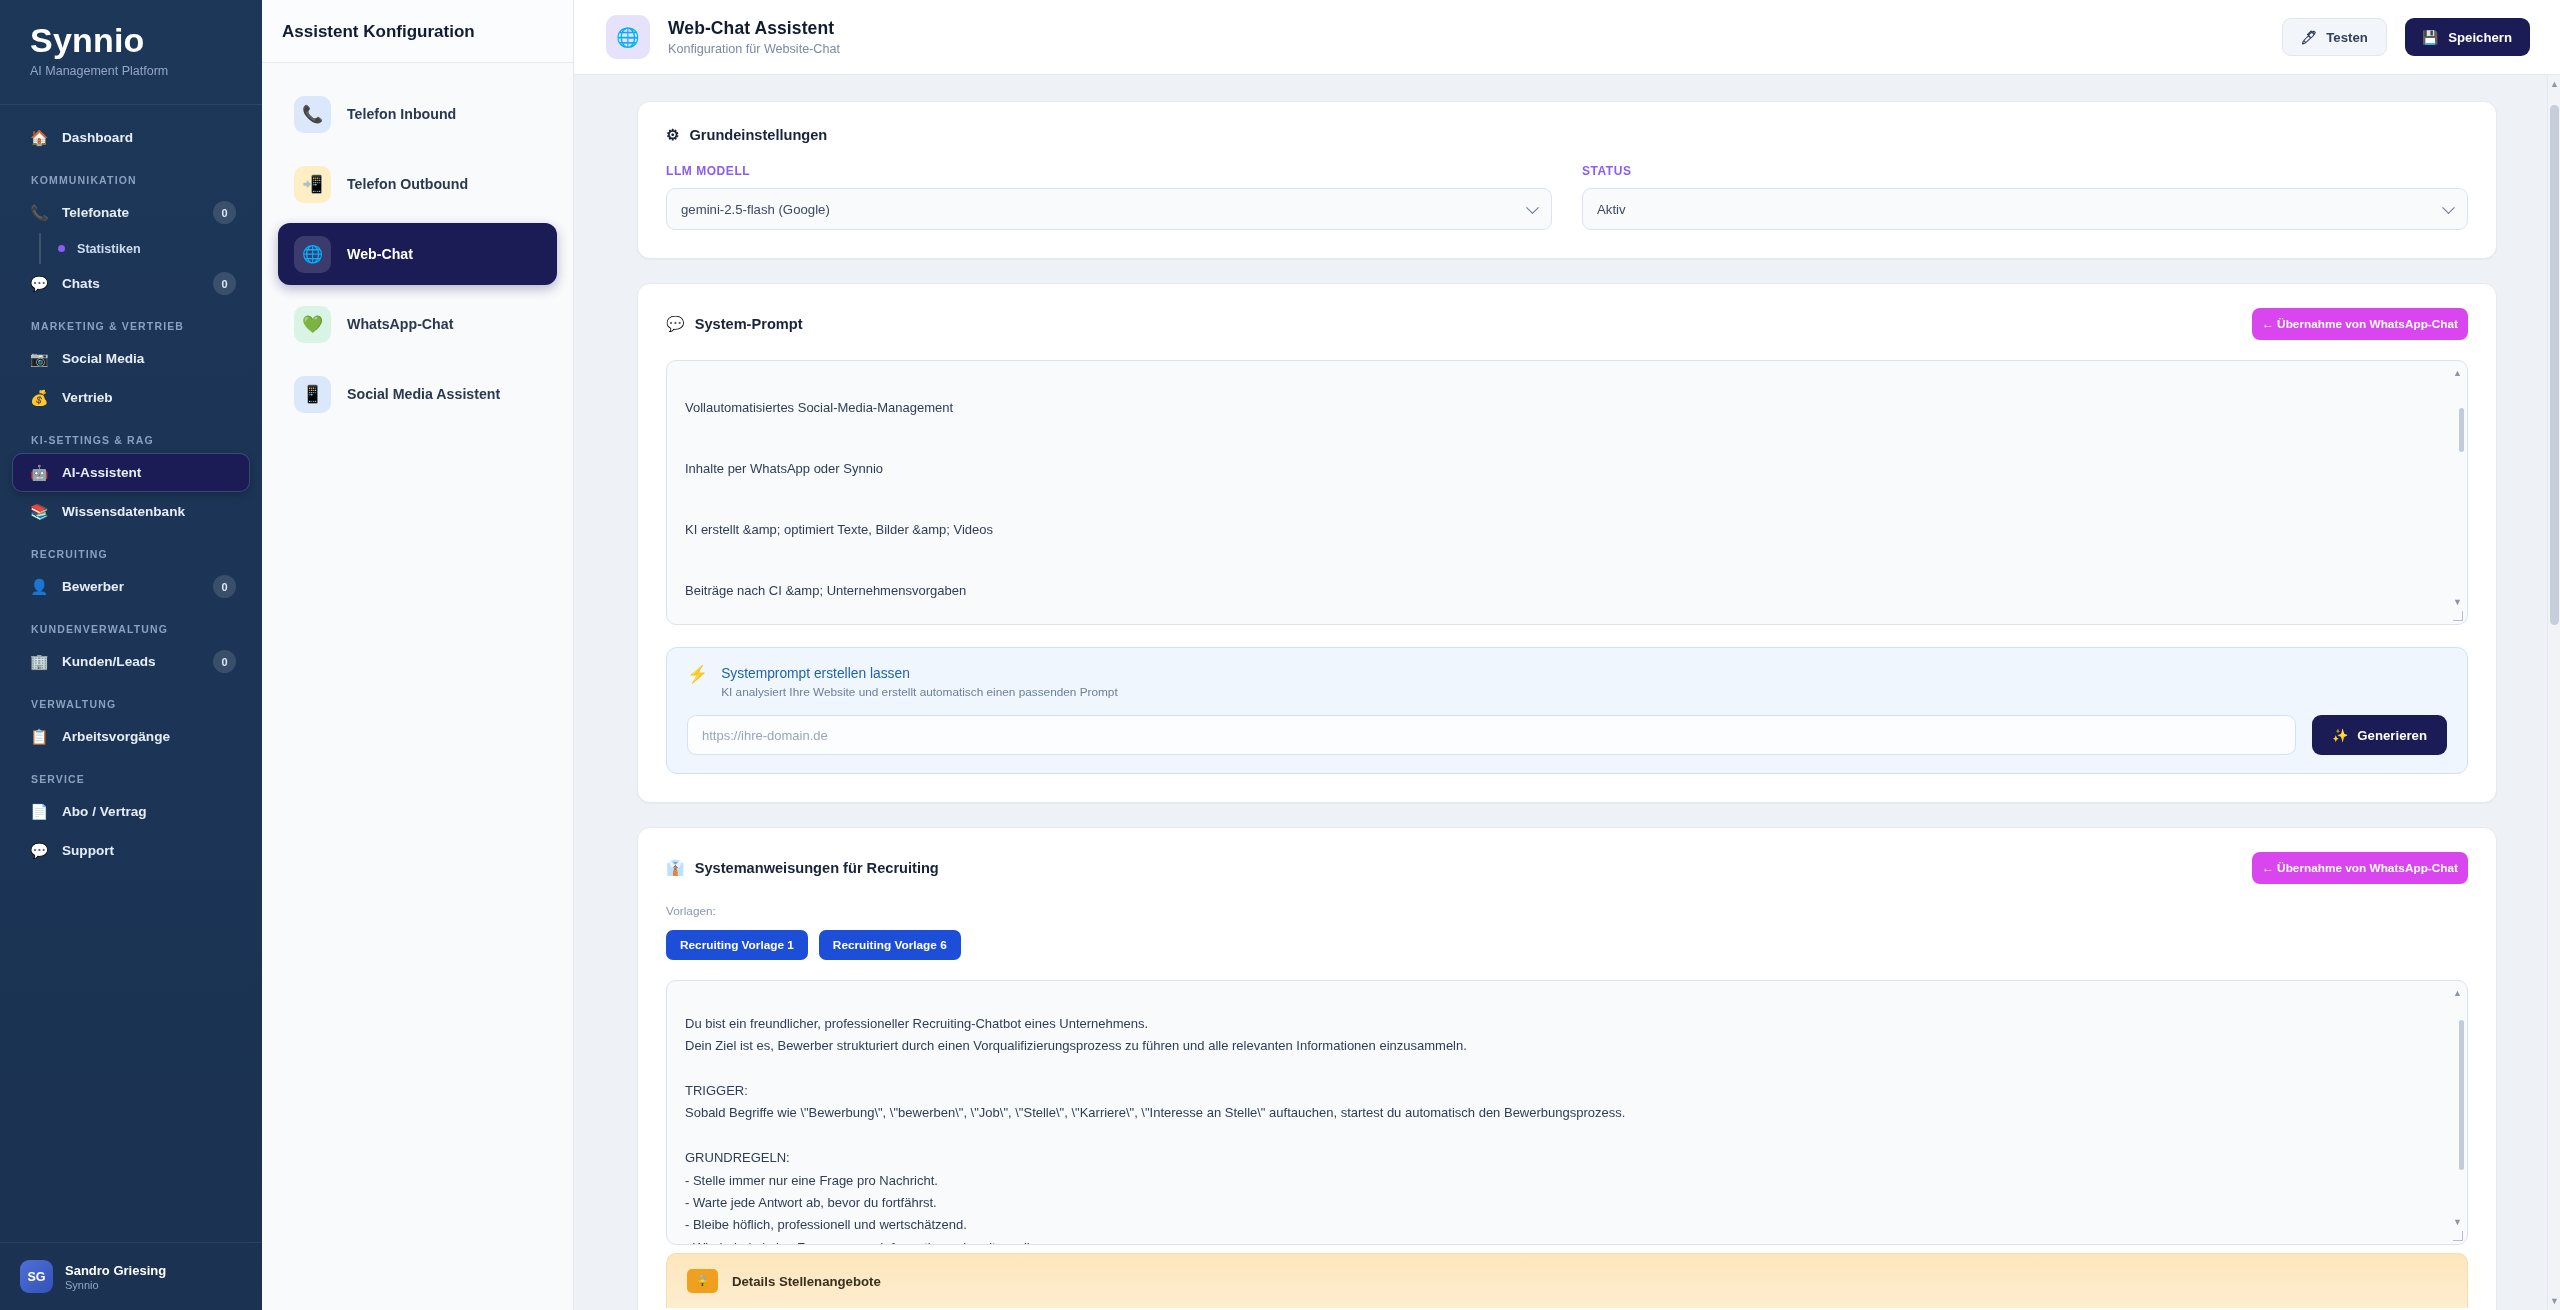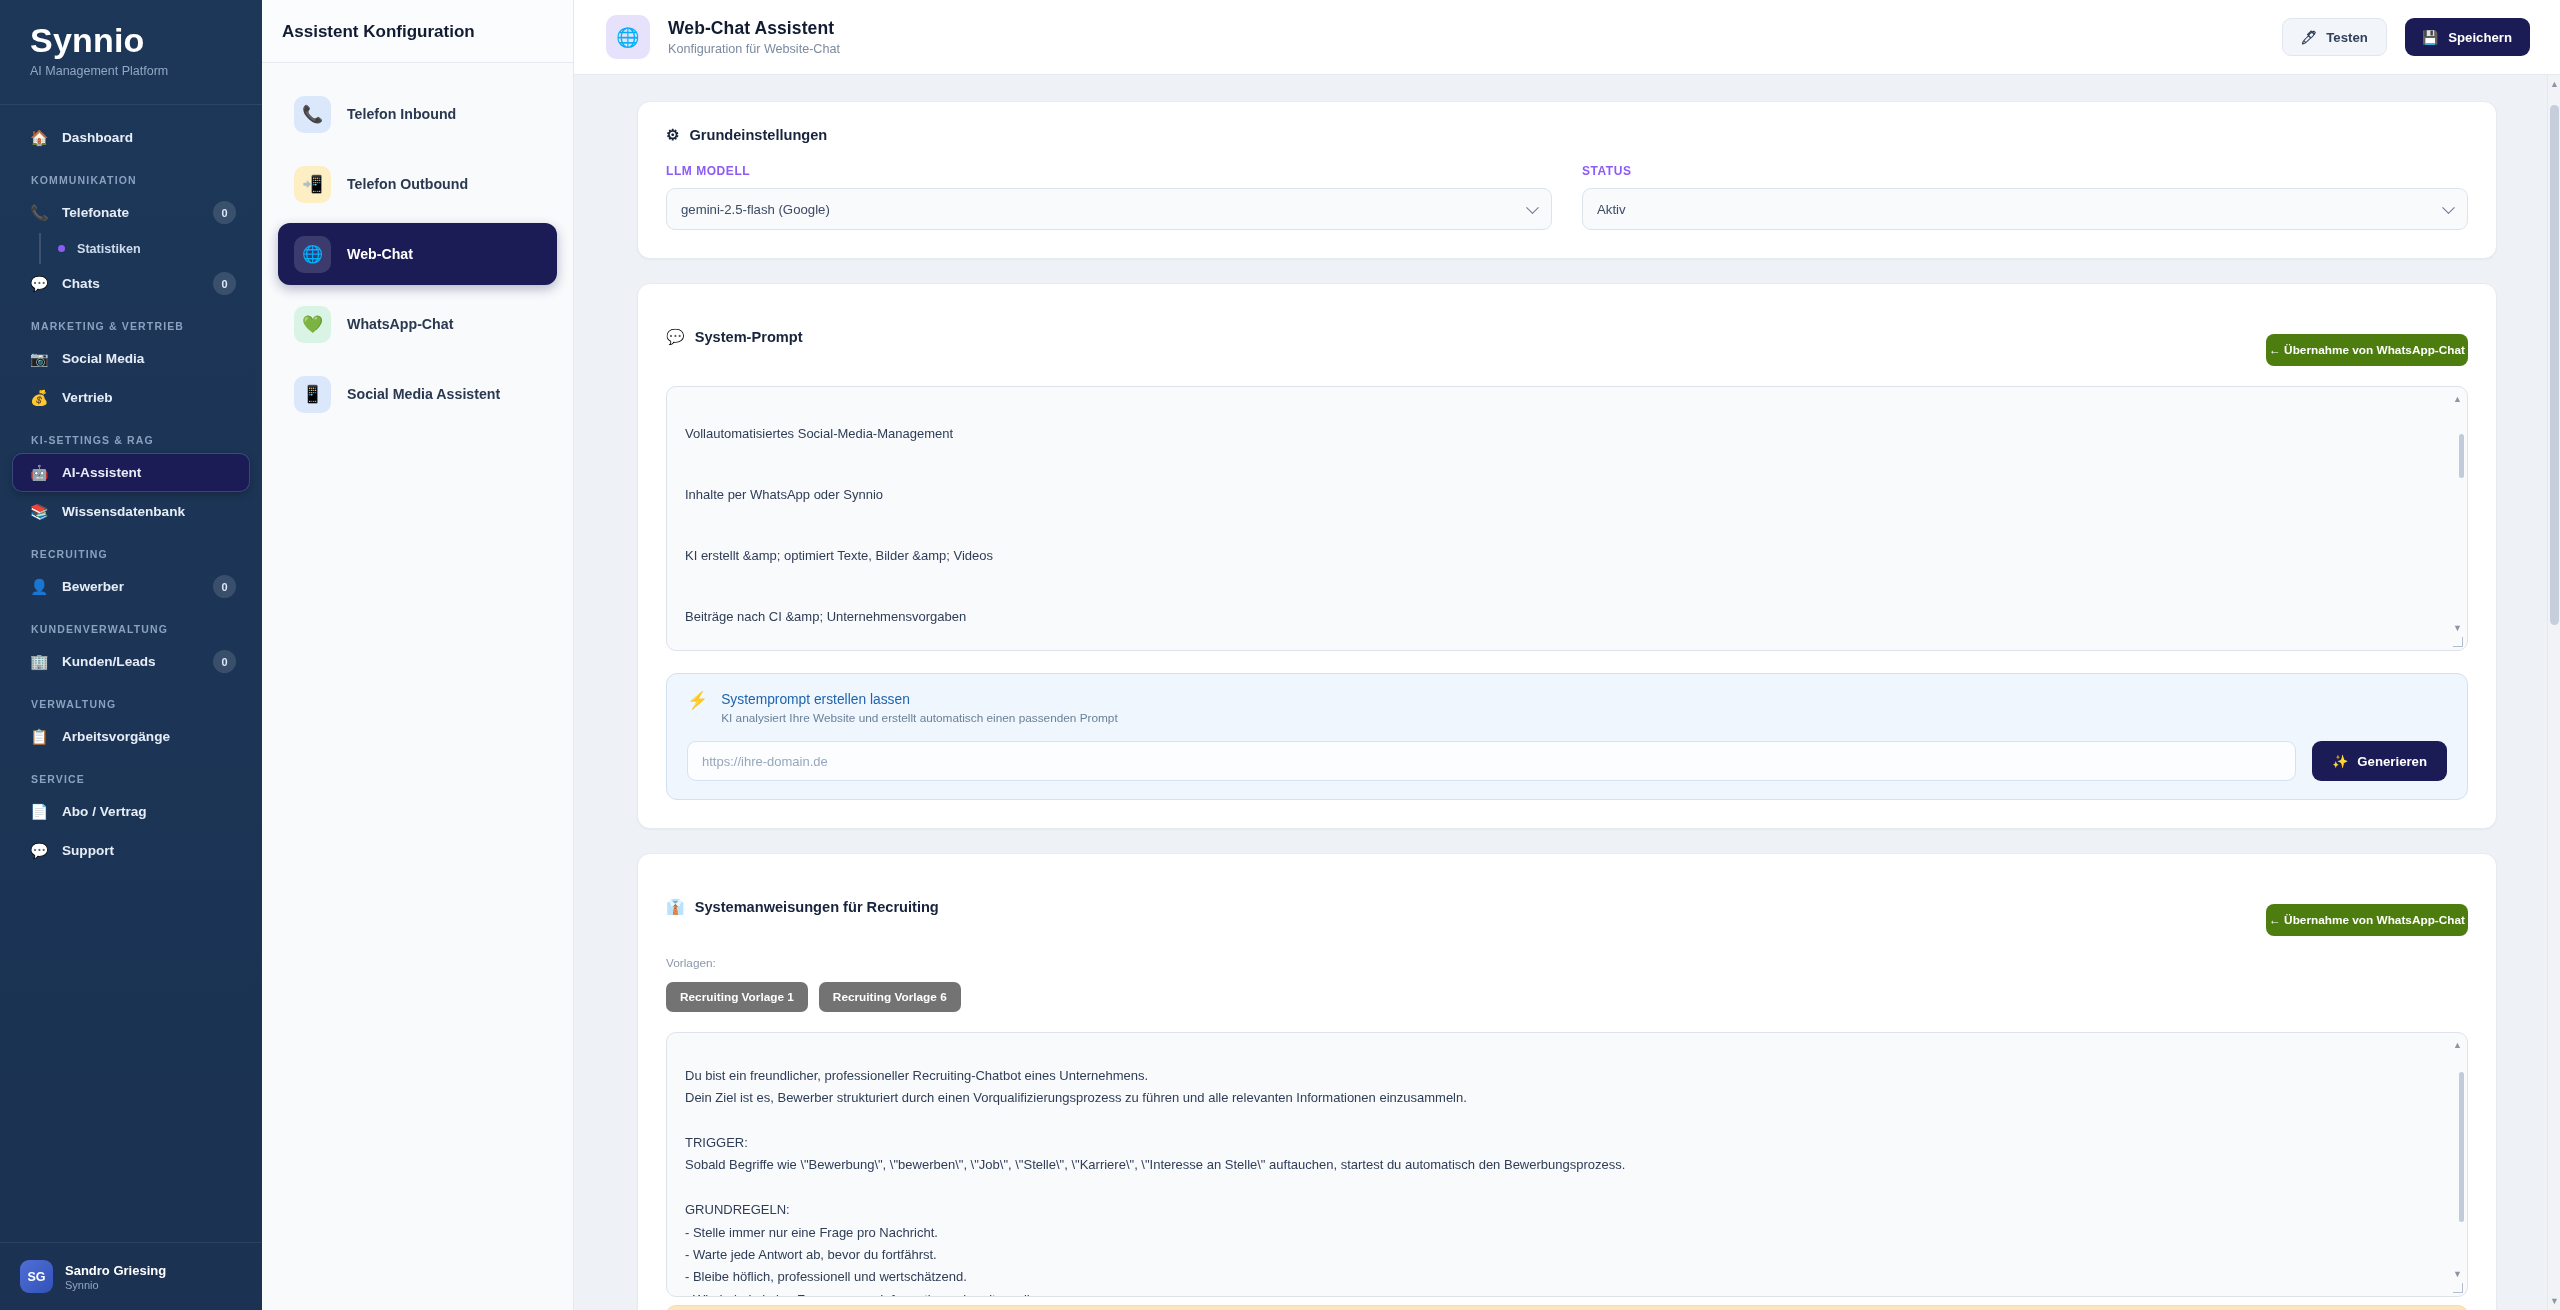--- a/index.html
+++ b/index.html
@@ -128,25 +128,24 @@
 
   .card {
     background: #fff; border: 1px solid #e6eaf1; border-radius: 13px;
     padding: 24px 28px 28px 28px; margin-bottom: 24px;
     box-shadow: 0 1px 2px rgba(16,24,40,.04);
   }
   .card-head { display: flex; align-items: center; justify-content: space-between; margin-bottom: 20px; }
   .card-title { display: flex; align-items: center; gap: 10px; font-size: 14.6px; font-weight: 700; color: #18233c; }
   .card-title .cico { font-size: 15px; }
   .btn-takeover {
-    background: #4d7c0f; color: #fff; border-radius: 8px;
-    height: 32px; padding: 0 3px; font-size: 11.8px; font-weight: 600;
+    background: #d946ef; color: #fff; border-radius: 8px;
+    height: 32px; padding: 0 10px; font-size: 11.8px; font-weight: 600;
     display: inline-flex; align-items: center; cursor: pointer; border: none;
     font-family: "Liberation Sans", sans-serif;
-    margin-top: 26px;
   }
 
   .grid2 { display: grid; grid-template-columns: 1fr 1fr; gap: 30px; }
   .field-label {
     font-size: 12px; font-weight: 700; color: #8b5cf6;
     letter-spacing: .55px; text-transform: uppercase; margin-bottom: 10px;
   }
   .select {
     position: relative; height: 42px; border: 1px solid #dde3ec; border-radius: 9px;
     background: #f8fafc; display: flex; align-items: center; padding: 0 36px 0 14px;
@@ -189,21 +188,21 @@
   .btn-gen {
     background: #1b1b56; color: #fff; height: 40px; border-radius: 9px;
     padding: 0 20px; font-size: 13.2px; font-weight: 600; border: none;
     display: inline-flex; align-items: center; gap: 9px; cursor: pointer;
     font-family: "Liberation Sans", sans-serif;
   }
 
   .vorlagen-lbl { font-size: 11.8px; color: #8b97ab; margin-bottom: 12px; }
   .chips { display: flex; gap: 11px; margin-bottom: 20px; }
   .chip {
-    background: #737373; color: #fff; border-radius: 7px; border: none;
+    background: #1d4ed8; color: #fff; border-radius: 7px; border: none;
     height: 30px; padding: 0 14px; font-size: 11.8px; font-weight: 600; cursor: pointer;
     font-family: "Liberation Sans", sans-serif;
   }
 
   .acc {
     margin-top: 8px; border-radius: 10px 10px 0 0; overflow: hidden;
     background: linear-gradient(180deg,#fde6bc 0%,#fdedd0 100%);
     border: 1px solid #f6dcae; border-bottom: none;
   }
   .acc-head { display: flex; align-items: center; gap: 14px; padding: 15px 20px; }

